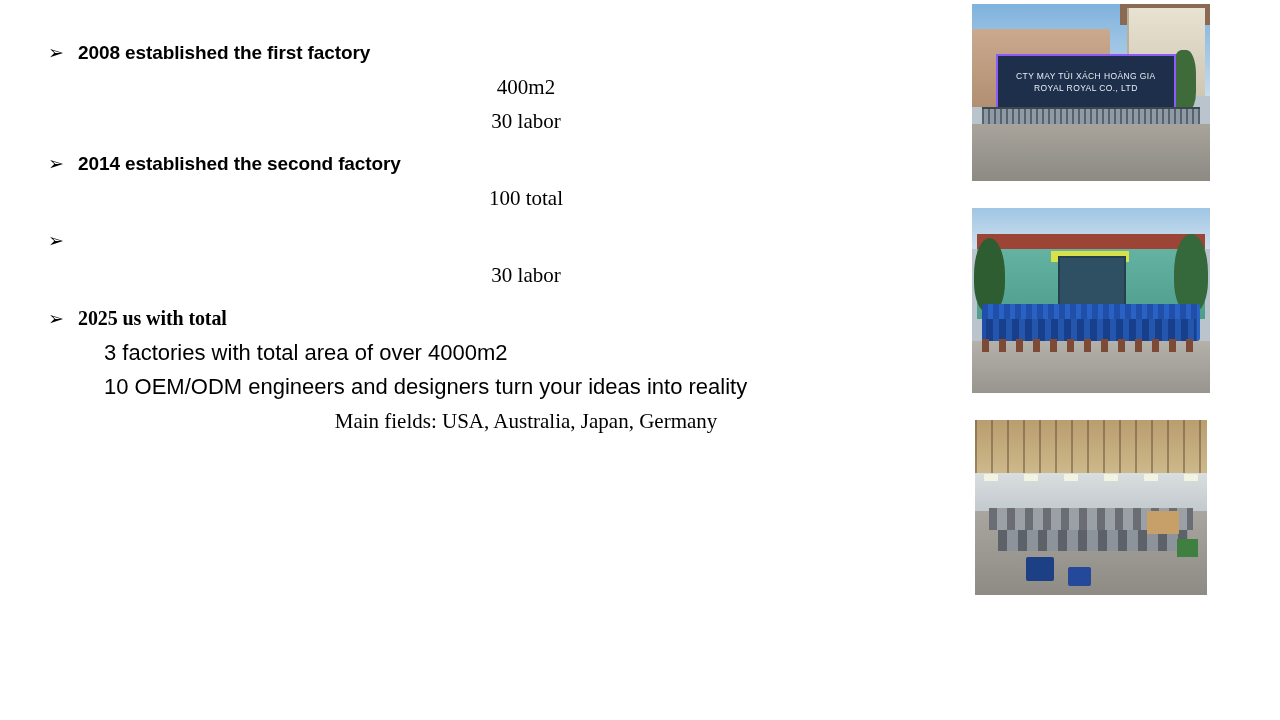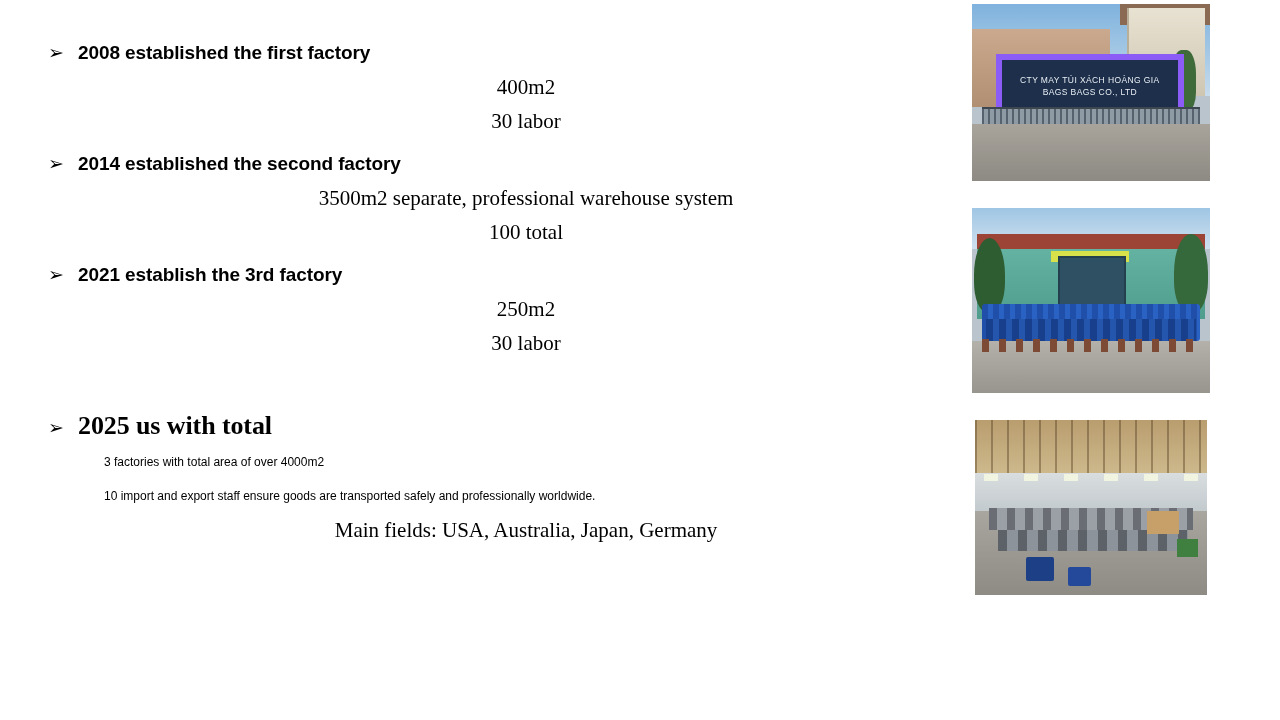--- a/index.html
+++ b/index.html
@@ -42,28 +42,27 @@
     color: #000;
   }
   .heading {
     font-size: 19px;
     font-weight: bold;
     line-height: 26px;
     letter-spacing: -0.1px;
   }
   .heading.serif {
     font-family: "Liberation Serif", serif;
-    font-size: 26px;
+    font-size: 20px;
     font-weight: bold;
-    margin-top: 40px;
   }
 
   .sub {
     margin: 0 0 8px 56px;
-    font-size: 12px;
+    font-size: 22px;
     line-height: 26px;
   }
   .sub.serif {
     font-family: "Liberation Serif", serif;
     font-size: 21px;
     line-height: 26px;
     text-align: center;
   }
 
   .gap {
@@ -95,21 +94,21 @@
     border-left: 2px solid #b9ae97;
   }
   .p1-roof {
     position:absolute; right:0; top:0; width:38%; height:12%;
     background:#8a6a52;
   }
   .p1-sign {
     position: absolute;
     left: 10%; top: 28%; width: 74%; height: 30%;
     background: #1d2f4a;
-    border: 6px solid #8b5cf6;
+    border: 2px solid #8b5cf6;
     display: flex;
     flex-direction: column;
     align-items: center;
     justify-content: center;
   }
   .p1-sign span {
     color: #e9eef5;
     font-family: "Liberation Sans", sans-serif;
     font-size: 8.5px;
     letter-spacing: 0.4px;
@@ -239,56 +238,53 @@
       <div class="sub serif">400m2</div>
       <div class="sub serif">30 labor</div>
     </div>
     <div class="gap"></div>
 
     <div class="block">
       <div class="heading-row">
         <span class="arrow">➢</span>
         <span class="heading">2014 established the second factory</span>
       </div>
-      <div class="sub serif">3500m2 separate, professional warehouse system</div>
       <div class="sub serif">100 total</div>
     </div>
     <div class="gap"></div>
 
     <div class="block">
       <div class="heading-row">
         <span class="arrow">➢</span>
-        <span class="heading">2021 establish the 3rd factory</span>
       </div>
-      <div class="sub serif">250m2</div>
       <div class="sub serif">30 labor</div>
     </div>
     <div class="gap"></div>
 
     <div class="block">
       <div class="heading-row">
         <span class="arrow">➢</span>
         <span class="heading serif">2025 us with total</span>
       </div>
       <div class="sub">3 factories with total area of over 4000m2</div>
-      <div class="sub">10 import and export staff ensure goods are transported safely and professionally worldwide.</div>
+      <div class="sub">10 OEM/ODM engineers and designers turn your ideas into reality</div>
       <div class="sub serif">Main fields: USA, Australia, Japan, Germany</div>
     </div>
 
   </div>
 
   <div class="photo" id="photo1">
     <div class="p1-sky"></div>
     <div class="p1-building"></div>
     <div class="p1-roof"></div>
     <div class="p1-house"></div>
     <div class="p1-tree"></div>
     <div class="p1-sign">
       <span>CTY MAY TÚI XÁCH HOÀNG GIA</span>
-      <span>BAGS BAGS CO., LTD</span>
+      <span>ROYAL ROYAL CO., LTD</span>
     </div>
     <div class="p1-fence"></div>
     <div class="p1-ground"></div>
   </div>
 
   <div class="photo" id="photo2">
     <div class="p2-sky"></div>
     <div class="p2-roof"></div>
     <div class="p2-wall"></div>
     <div class="p2-banner"></div>

